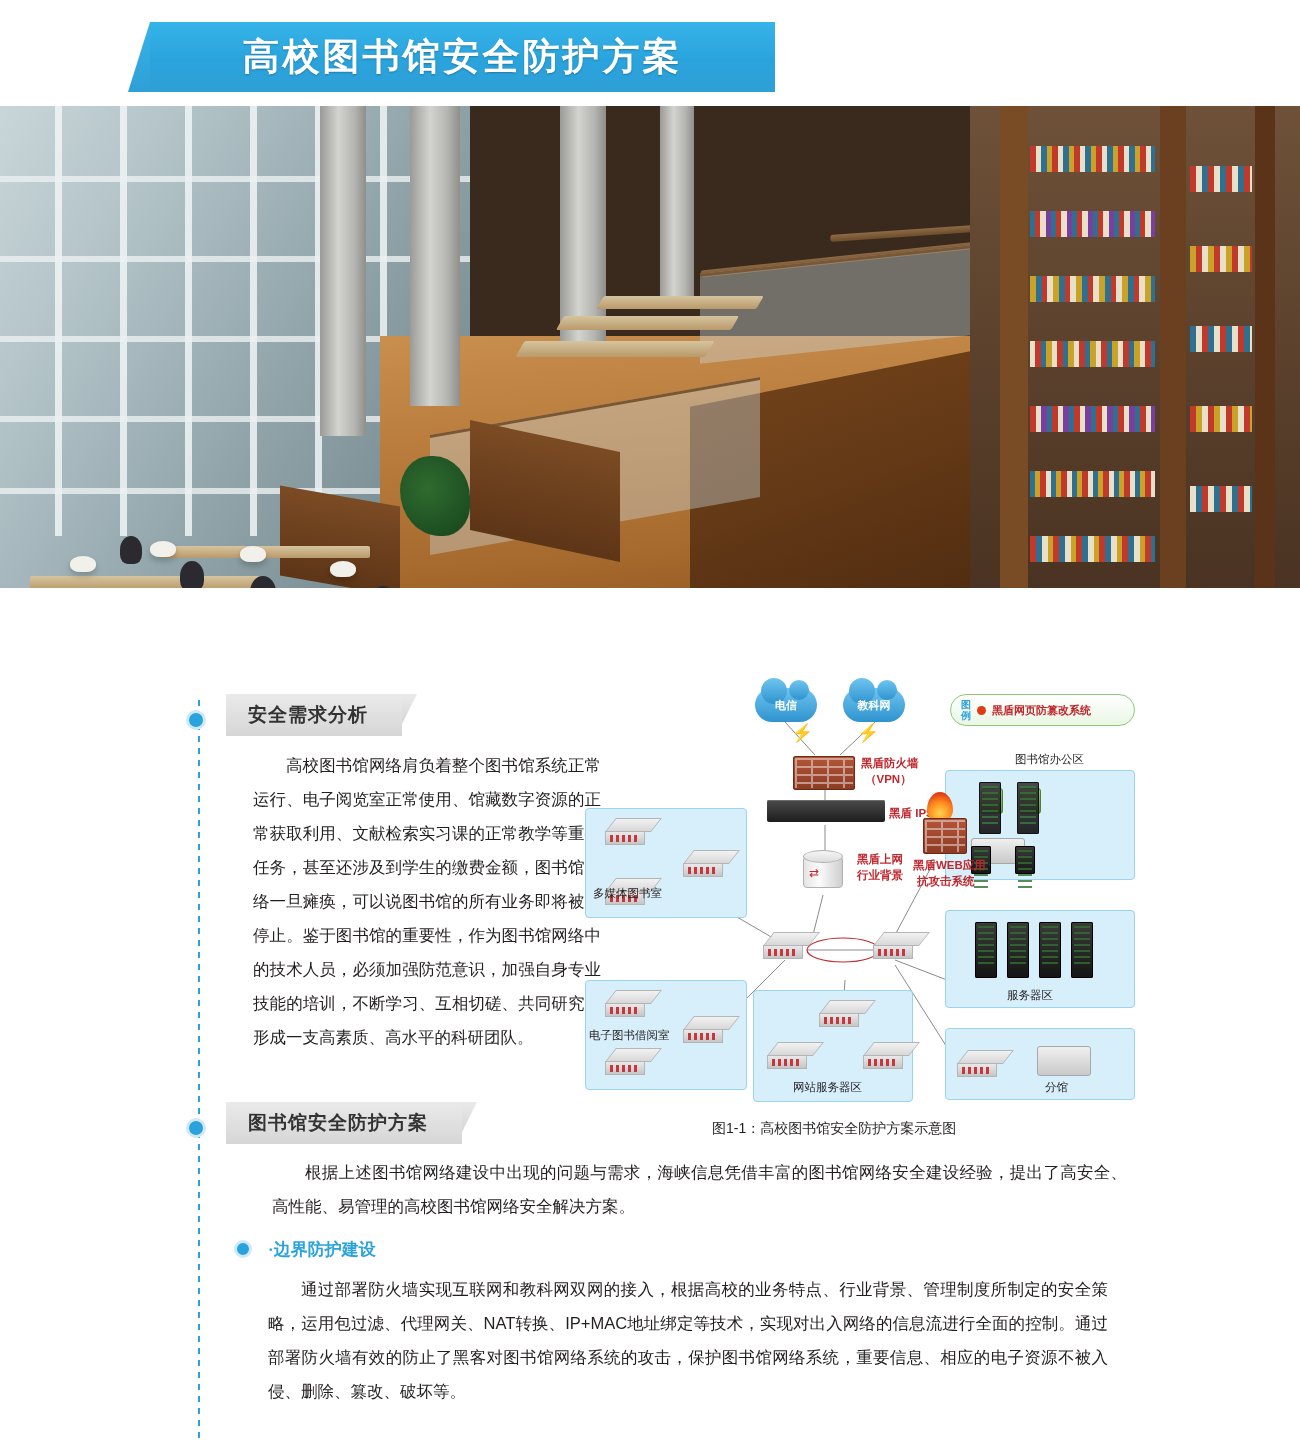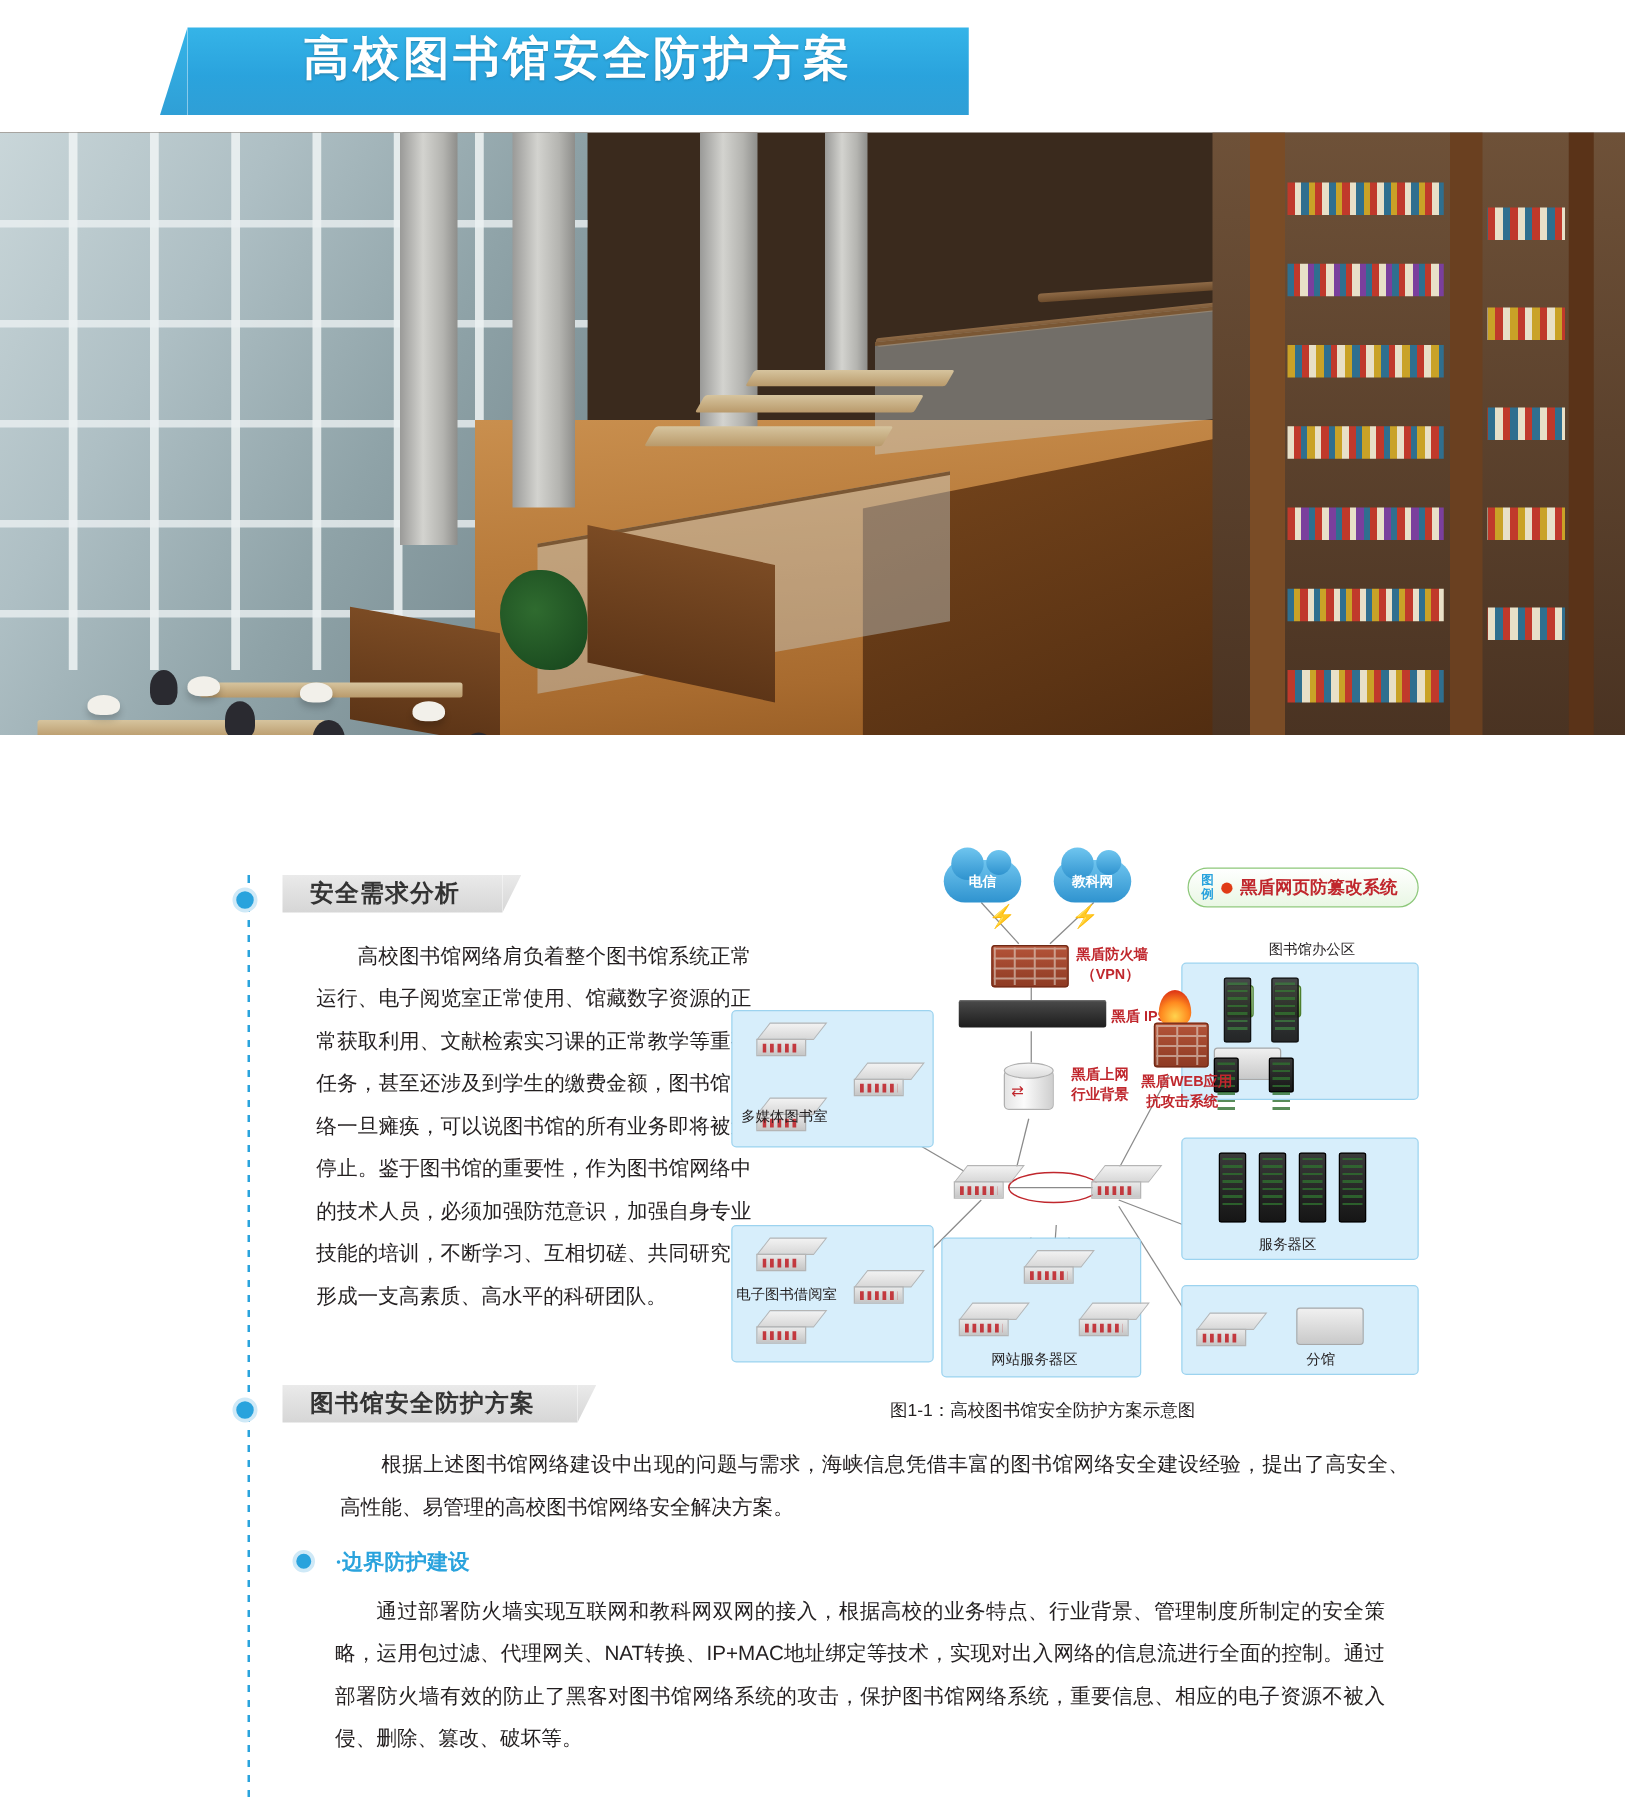--- a/index.html
+++ b/index.html
@@ -10,21 +10,21 @@
     font-family:"Liberation Sans", sans-serif;
     color:#231f20;
     overflow:hidden;
   }
 
   
   .banner-wrap { position:absolute; left:0; top:0; width:1300px; height:110px; }
   .banner-tab {
     position:absolute; left:150px; top:22px; width:625px; height:70px;
     background:linear-gradient(180deg,#35b4e8 0%, #2aa3dd 55%, #2f9fd6 100%);
-    display:flex; justify-content:center;
+    display:flex; align-items:center; justify-content:center;
   }
   .banner-tab:before {
     content:""; position:absolute; left:-22px; top:0; width:22px; height:70px;
     background:linear-gradient(180deg,#35b4e8,#2f9fd6);
     clip-path:polygon(100% 0, 100% 100%, 0 100%);
   }
   .banner-title {
     color:#ffffff; font-size:37px; font-weight:bold; letter-spacing:3px;
     text-shadow:0 1px 2px rgba(0,0,0,.25);
     white-space:nowrap;
@@ -77,21 +77,21 @@
     position:absolute; width:20px; height:20px; border-radius:50%;
     background:#2aa3dd; border:3px solid #cfe9f7; left:-12px;
     box-shadow:0 0 0 2px #2aa3dd inset;
   }
 
   
   .sec-head {
     position:absolute; height:30px; display:flex; align-items:center;
   }
   .sec-head .bar {
-    position:relative; height:30px; padding:0 34px 0 22px;
+    position:relative; height:42px; padding:0 34px 0 22px;
     background:linear-gradient(180deg,#eaeaea,#d6d6d6);
     display:flex; align-items:center;
   }
   .sec-head .bar:after {
     content:""; position:absolute; right:-15px; top:0; width:15px; height:30px;
     background:linear-gradient(180deg,#eaeaea,#d6d6d6);
     clip-path:polygon(0 0, 0 100%, 100% 0);
   }
   .sec-head .txt { font-size:19px; font-weight:bold; color:#333; letter-spacing:1px; white-space:nowrap; }
 
@@ -207,21 +207,21 @@
     background:radial-gradient(circle at 50% 70%, #ffd34d, #ff8a1f 45%, #e03b16 80%);
     border-radius:50% 50% 45% 45%/60% 60% 40% 40%;
   }
   .legend {
     position:absolute; background:linear-gradient(180deg,#ffffff,#e9f7e4);
     border:1px solid #8dc87a; border-radius:16px; height:32px;
     display:flex; align-items:center; padding:0 10px; gap:6px;
   }
   .legend .tag { font-size:10px; color:#2aa3dd; font-weight:bold; line-height:11px; }
   .legend .chip { width:9px; height:9px; border-radius:50%; background:#e03b16; }
-  .legend .ltxt { font-size:14px; color:#c0272d; font-weight:bold; white-space:nowrap;font-family:Liberation Serif, serif; }
+  .legend .ltxt { font-size:11px; color:#c0272d; font-weight:bold; white-space:nowrap;font-family:Liberation Serif, serif; }
   .caption {
     position:absolute; font-size:14px; color:#231f20; white-space:nowrap;
   }
   svg.links { position:absolute; left:0; top:0; width:565px; height:460px; pointer-events:none; }
 </style>
 </head>
 <body>
 
 <div class="banner-wrap">
   <div class="banner-tab">

